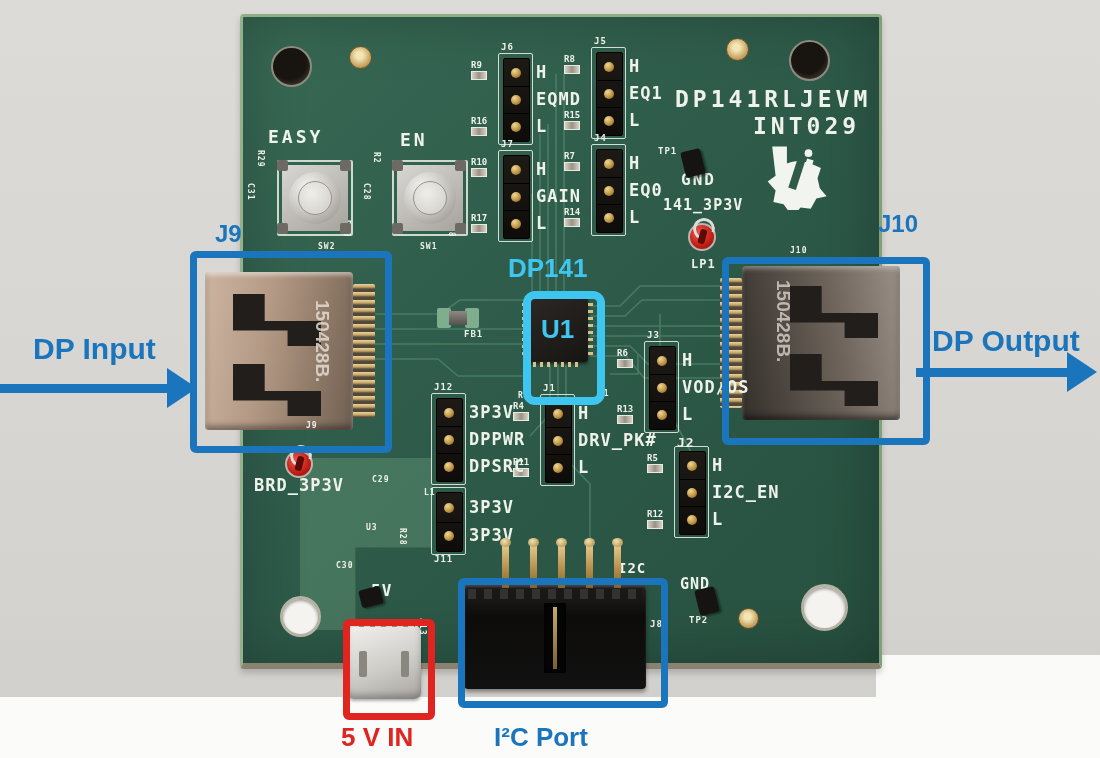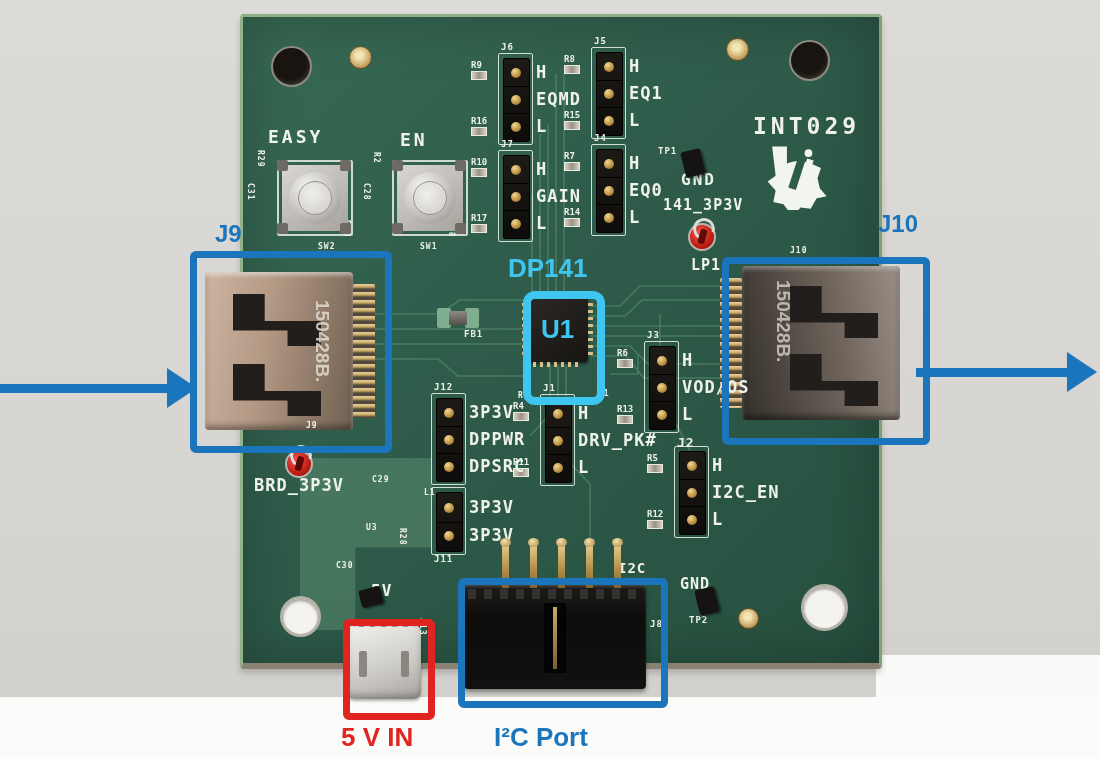--- a/index.html
+++ b/index.html
@@ -87,20 +87,21 @@
       <path d="M324 282 V60"></path>
       <path d="M292 282 V180"></path>
       <path d="M318 350 V420"></path>
       <path d="M326 350 V445 L350 470 V528"></path>
       <path d="M310 350 V400 L290 422"></path>
       <path d="M370 360 H398 V340"></path>
       <path d="M420 300 V380 L452 440"></path>
     </g>
   </svg>
 
+  <span class="silk" style="left:675px;top:88px;font-size:23px;letter-spacing:4px;">DP141RLJEVM</span>
   <span class="silk" style="left:753px;top:115px;font-size:23px;letter-spacing:4px;">INT029</span>
 
   <svg class="abs" style="left:762px;top:144px;" width="68" height="66" viewBox="0 0 60 58">
     <path fill="#f2f4ef" d="M9 2 h13 v15 c8 -3 16 -2 23 1 l7 3 -3 9 2 9 6 7 -9 2 -5 9 -9 -1 -7 8 -8 -11 -9 -2 2 -10 -7 -8 7 -5 z"></path>
     <rect x="28" y="9" width="7" height="31" fill="#2e5b4a" transform="rotate(18 31 24)"></rect>
     <rect x="36" y="13" width="6" height="25" fill="#f2f4ef" transform="rotate(18 39 25)"></rect>
     <circle cx="41" cy="8" r="3.4" fill="#f2f4ef"></circle>
   </svg>
 
   <div class="abs" style="left:203px;top:266px;width:175px;height:170px;">
@@ -164,21 +165,21 @@
                 background:repeating-linear-gradient(90deg,#d9d8d4 0 6px,#8f8c86 6px 11px);"></div>
     <div class="abs" style="left:12px;top:26px;width:8px;height:26px;background:#8a8780;border-radius:2px;"></div>
     <div class="abs" style="right:12px;top:26px;width:8px;height:26px;background:#8a8780;border-radius:2px;"></div>
   </div>
 
 <div class="silk" style="left: 268px; top: 128px; font-size: 18px; letter-spacing: 3px;">EASY</div>
     <div class="silk" style="left: 400px; top: 131px; font-size: 18px; letter-spacing: 3px;">EN</div>
     <div class="silk" style="left: 658px; top: 147px; font-size: 9px;">TP1</div>
     <div class="silk" style="left: 681px; top: 172px; font-size: 16px; letter-spacing: 2px;">GND</div>
     <div class="silk" style="left: 663px; top: 198px; font-size: 15px; letter-spacing: 1px;">141_3P3V</div>
-    <div class="silk" style="left: 691px; top: 258px; font-size: 15px; text-align: center;">LP1</div>
+    <div class="silk" style="left: 691px; top: 258px; font-size: 12px; text-align: center;">LP1</div>
     <div class="silk" style="left: 283px; top: 446px; font-size: 9px;">LP2</div>
     <div class="silk" style="left: 254px; top: 477px; font-size: 17px; letter-spacing: 1px;">BRD_3P3V</div>
     <div class="silk" style="left: 371px; top: 583px; font-size: 16px; letter-spacing: 1px;">5V</div>
     <div class="silk" style="left: 618px; top: 561px; font-size: 14px; letter-spacing: 1px;">I2C</div>
     <div class="silk" style="left: 680px; top: 577px; font-size: 15px; letter-spacing: 1px;">GND</div>
     <div class="silk" style="left: 689px; top: 616px; font-size: 9px;">TP2</div>
     <div class="silk" style="left: 650px; top: 620px; font-size: 9px;">J8</div>
     <div class="silk" style="left: 464px; top: 330px; font-size: 9px;">FB1</div>
     <div class="silk" style="left: 318px; top: 243px; font-size: 8px;">SW2</div>
     <div class="silk" style="left: 420px; top: 243px; font-size: 8px;">SW1</div>
@@ -384,20 +385,22 @@
     <div class="abs" style="left: 614px; top: 542px; width: 7px; height: 46px; background: linear-gradient(rgb(233, 209, 149), rgb(184, 147, 79) 55%, rgb(133, 100, 44)); border-radius: 3px 3px 0px 0px;">
       <div style="position: absolute; left: -2px; top: -4px; width: 11px; height: 9px; border-radius: 50%; background: radial-gradient(circle at 40% 35%, rgb(243, 226, 174), rgb(165, 128, 62));"></div>
     </div>
     <div class="anbox" style="left: 190px; top: 251px; width: 188px; height: 188px; border-width: 7px; border-color: rgb(27, 117, 188); border-radius: 6px;"></div>
     <div class="anbox" style="left: 722px; top: 257px; width: 194px; height: 174px; border-width: 7px; border-color: rgb(27, 117, 188); border-radius: 6px;"></div>
     <div class="anbox" style="left: 523px; top: 291px; width: 66px; height: 98px; border-width: 8px; border-color: rgb(63, 198, 240); border-radius: 12px;"></div>
     <div class="anbox" style="left: 458px; top: 578px; width: 196px; height: 116px; border-width: 7px; border-color: rgb(27, 117, 188); border-radius: 6px;"></div>
     <div class="anbox" style="left: 343px; top: 619px; width: 78px; height: 87px; border-width: 7px; border-color: rgb(224, 36, 32); border-radius: 6px;"></div>
     <div class="ann" style="left: 215px; top: 222px; font-size: 24px; color: rgb(27, 117, 188);">J9</div>
     <div class="ann" style="left: 878px; top: 212px; font-size: 24px; color: rgb(27, 117, 188);">J10</div>
+    <div class="ann" style="left: 33px; top: 334px; font-size: 30px; color: rgb(27, 117, 188);">DP Input</div>
+    <div class="ann" style="left: 932px; top: 326px; font-size: 30px; color: rgb(27, 117, 188);">DP Output</div>
     <div class="ann" style="left: 508px; top: 255px; font-size: 26px; color: rgb(63, 198, 240);">DP141</div>
     <div class="ann" style="left: 541px; top: 316px; font-size: 26px; color: rgb(63, 198, 240);">U1</div>
     <div class="ann" style="left: 341px; top: 724px; font-size: 26px; color: rgb(224, 36, 32);">5 V IN</div>
     <div class="ann" style="left: 494px; top: 724px; font-size: 26px; color: rgb(27, 117, 188);">I²C Port</div>
     <div class="arrow-line" style="left: 0px; top: 383.5px; width: 167px; height: 9px; background: rgb(27, 117, 188);"></div>
     <div class="arrow-head" style="left: 167px; top: 368px; border-top: 20px solid transparent; border-bottom: 20px solid transparent; border-left: 30px solid rgb(27, 117, 188);"></div>
     <div class="arrow-line" style="left: 916px; top: 367.5px; width: 151px; height: 9px; background: rgb(27, 117, 188);"></div>
     <div class="arrow-head" style="left: 1067px; top: 352px; border-top: 20px solid transparent; border-bottom: 20px solid transparent; border-left: 30px solid rgb(27, 117, 188);"></div>
   </div>
 

